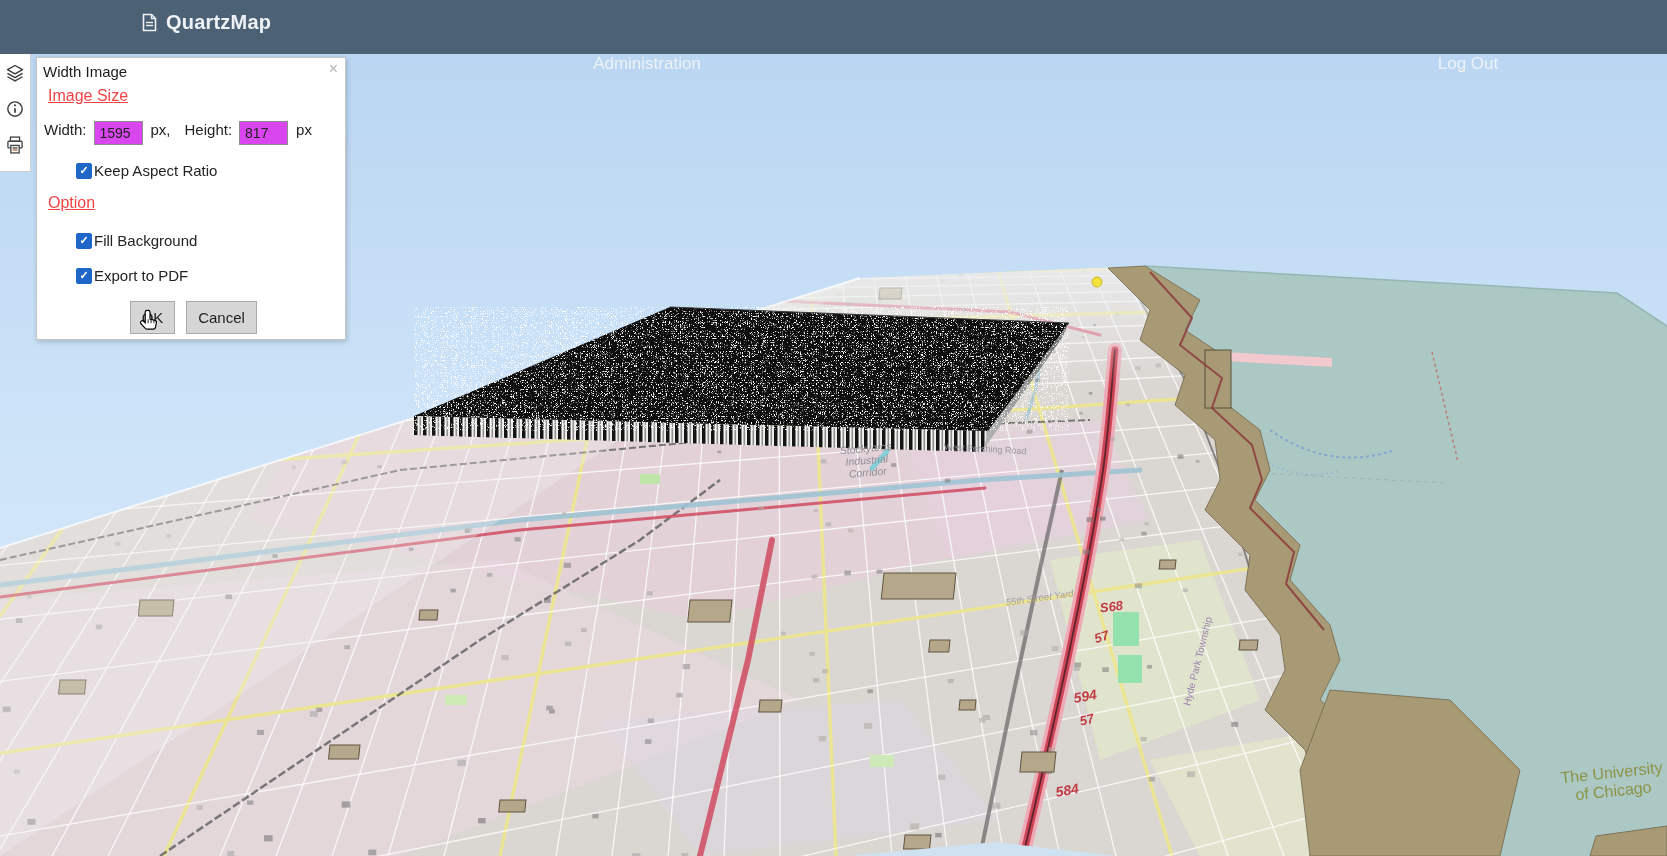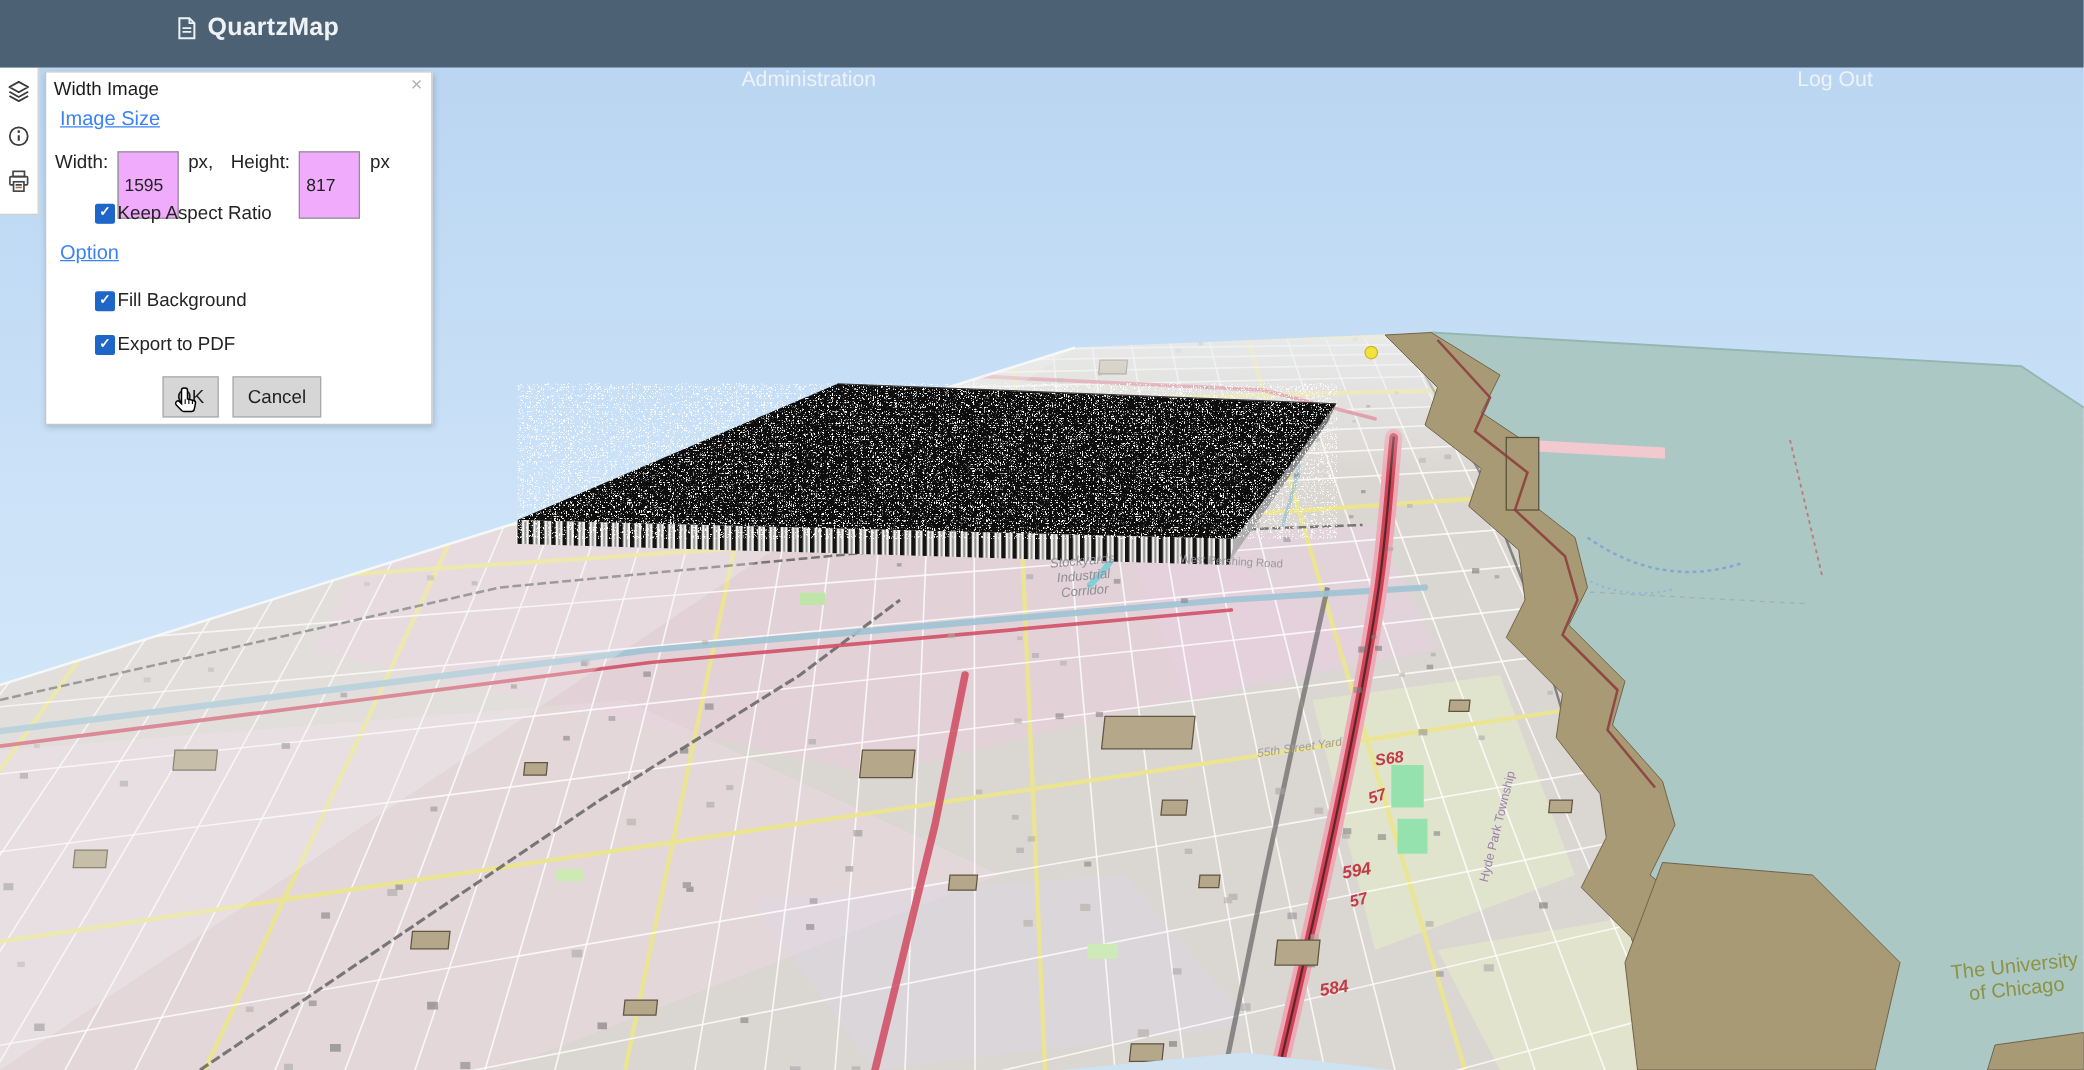--- a/index.html
+++ b/index.html
@@ -36,29 +36,29 @@
   #map-svg{position:absolute;left:0;top:0;}
   
   .dialog{
     position:absolute;left:36px;top:57px;width:310px;height:283px;background:#ffffff;
     border:1px solid #c6c6c6;box-shadow:1px 2px 5px rgba(0,0,0,.18);z-index:60;
     font-size:15px;color:#242424;box-sizing:border-box;
   }
   .dlg-title{position:absolute;left:6px;top:5px;font-size:15px;color:#1c1c1c;}
   .dlg-close{position:absolute;right:7px;top:3px;font-size:16px;color:#b3b3b3;cursor:pointer;line-height:16px;}
   .dlg-section{
-    position:absolute;left:11px;font-size:16px;color:#3b82f6;text-decoration:underline;cursor:pointer;
+    position:absolute;left:11px;font-size:16px;color:#ef4444;text-decoration:underline;cursor:pointer;
   }
   .sec-size{top:29px;}
   .sec-option{top:136px;}
   .size-row{position:absolute;left:7px;top:63px;display:flex;white-space:nowrap;}
   .size-row .lbl{margin-right:7px;}
   .size-row input{
-    width:37px;height:20px;border:1px solid #8f8f8f;background:#f0abfc;
-    font:14px "Liberation Sans",sans-serif;color:#222;padding:16px 5px;margin-right:8px;
+    width:37px;height:20px;border:1px solid #8f8f8f;background:#d946ef;
+    font:14px "Liberation Sans",sans-serif;color:#222;padding:1px 5px;margin-right:8px;
   }
   .unit{margin-right:14px;}
   .chk-row{position:absolute;left:27px;display:flex;align-items:center;cursor:pointer;padding-left:12px;}
   .chk-aspect{top:104px;}
   .chk-fill{top:174px;}
   .chk-pdf{top:209px;}
   .checkbox{
     width:14px;height:14px;border:1px solid #8a8a8a;background:#fff;border-radius:2px;
     display:inline-flex;align-items:center;justify-content:center;margin-right:2px;flex:0 0 auto;
   }

